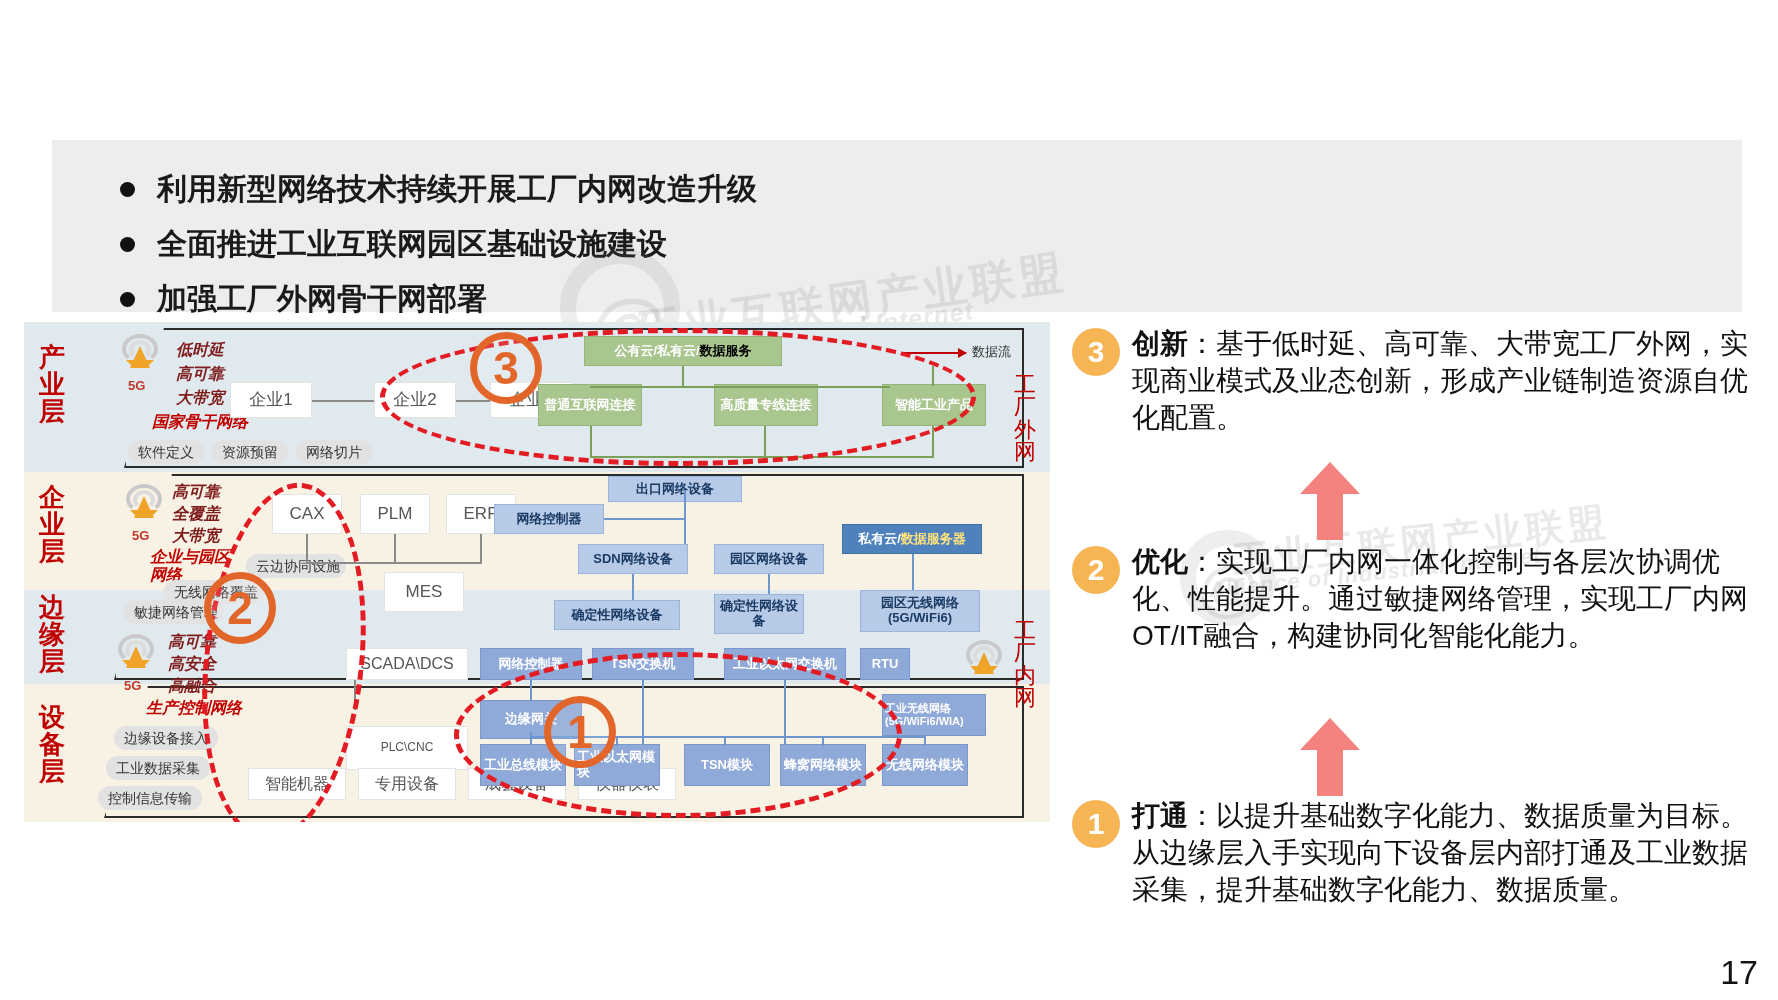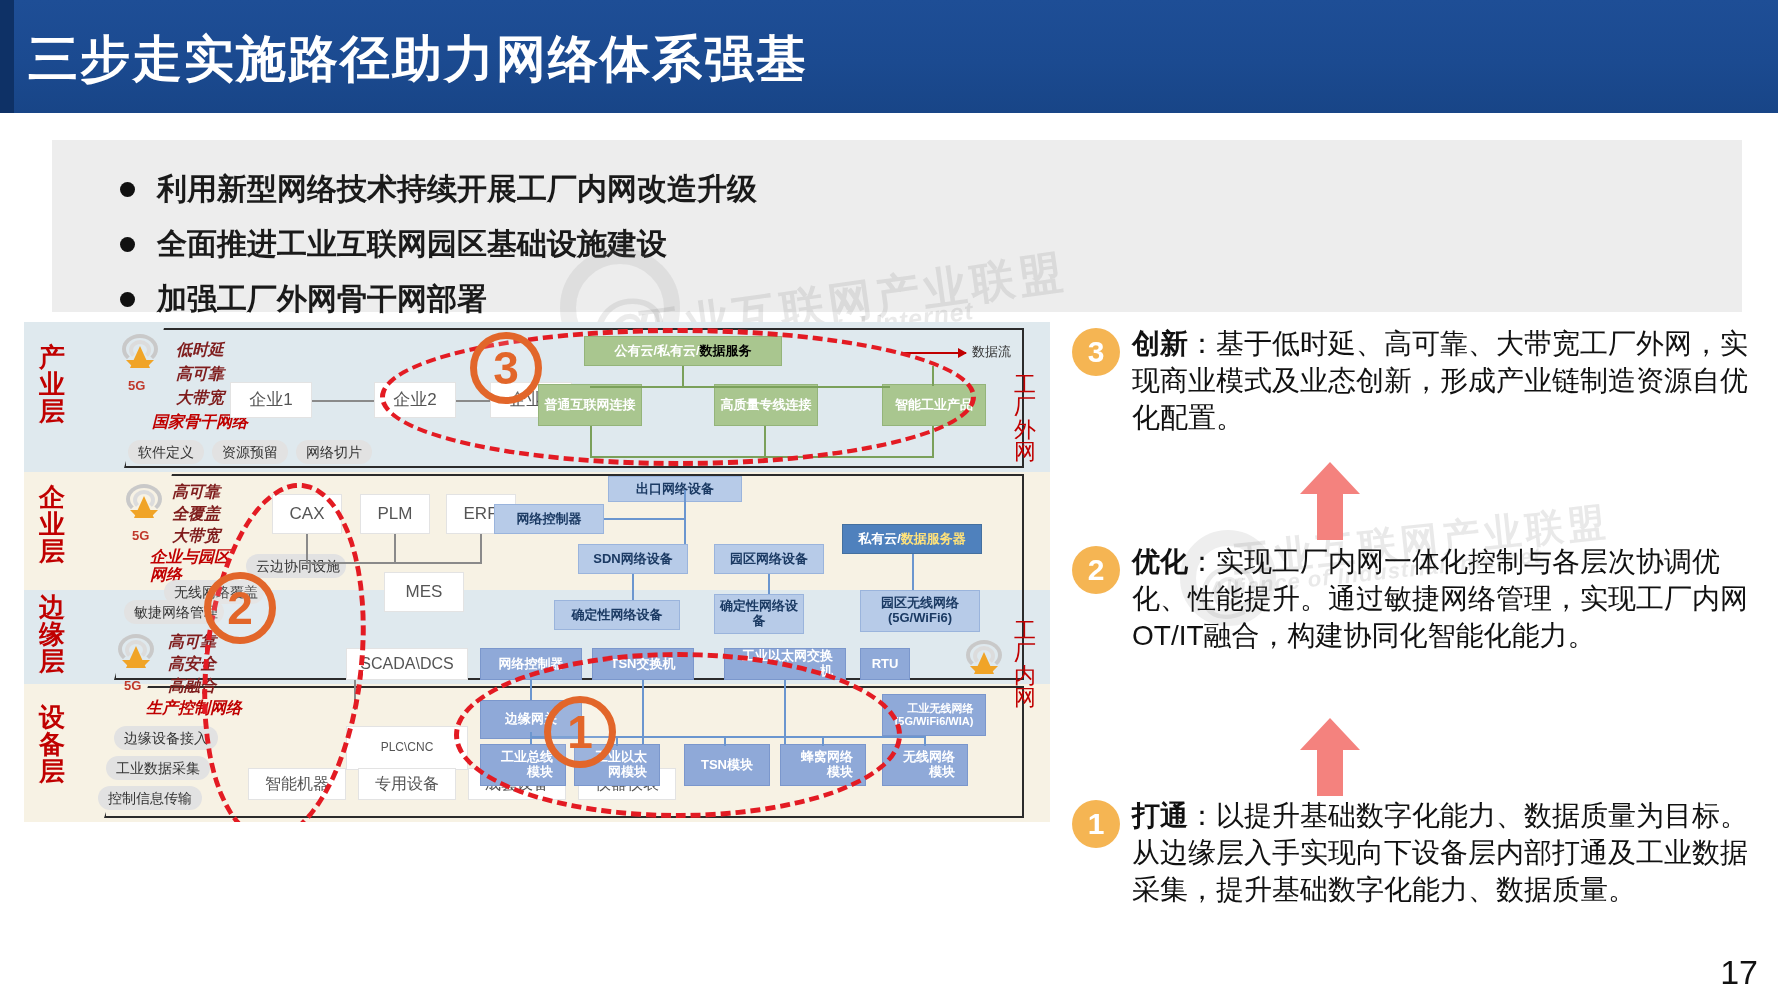--- a/index.html
+++ b/index.html
@@ -118,22 +118,22 @@
     font-size:17px; color:#555; line-height:1.1; padding:2px;
   }
   .greenbox {
     position:absolute; background:#a9c68f; border:1px solid #94b47a;
     display:flex; align-items:center; justify-content:center; text-align:center;
     font-size:13px; color:#ffffff; font-weight:bold; line-height:1.15; padding:2px;
   }
   .greenbox .hl { color:#000000; }
   .bluebox {
     position:absolute; background:#8fa9d8; border:1px solid #7b97cc;
-    display:flex; align-items:center; justify-content:center; text-align:right;
-    font-size:13px; color:#ffffff; font-weight:bold; line-height:1.15; padding:12px;
+    display:flex; align-items:center; justify-content:center; text-align:left;
+    font-size:13px; color:#ffffff; font-weight:bold; line-height:1.15; padding:2px;
   }
   .bluebox.dk { background:#4f81bd; border-color:#44709f; }
   .bluebox .hl { color:#ffe27a; }
   .bluebox2 {
     position:absolute; background:#b7cbe8; border:1px solid #9ab4dc;
     display:flex; align-items:center; justify-content:center; text-align:center;
     font-size:13px; color:#1b3a63; font-weight:bold; line-height:1.15; padding:2px;
   }
 
   .ln { position:absolute; background:#8a8a8a; }
@@ -190,24 +190,20 @@
   .pagenum {
     position:absolute; right:20px; bottom:8px;
     font-size:34px; color:#111;
   }
 </style>
 </head>
 <body>
 
 <div id="slide">
 
-  <div class="titlebar">
-    <div class="title-accent"></div>
-    <div class="title-text">三步走实施路径助力网络体系强基</div>
-  </div>
 
   <div class="bullet-panel">
     <div class="bullet-row" style="top:22px;">
       <span class="bullet-dot"></span>
       <span class="bullet-text">利用新型网络技术持续开展工厂内网改造升级</span>
     </div>
     <div class="bullet-row" style="top:77px;">
       <span class="bullet-dot"></span>
       <span class="bullet-text">全面推进工业互联网园区基础设施建设</span>
     </div>

